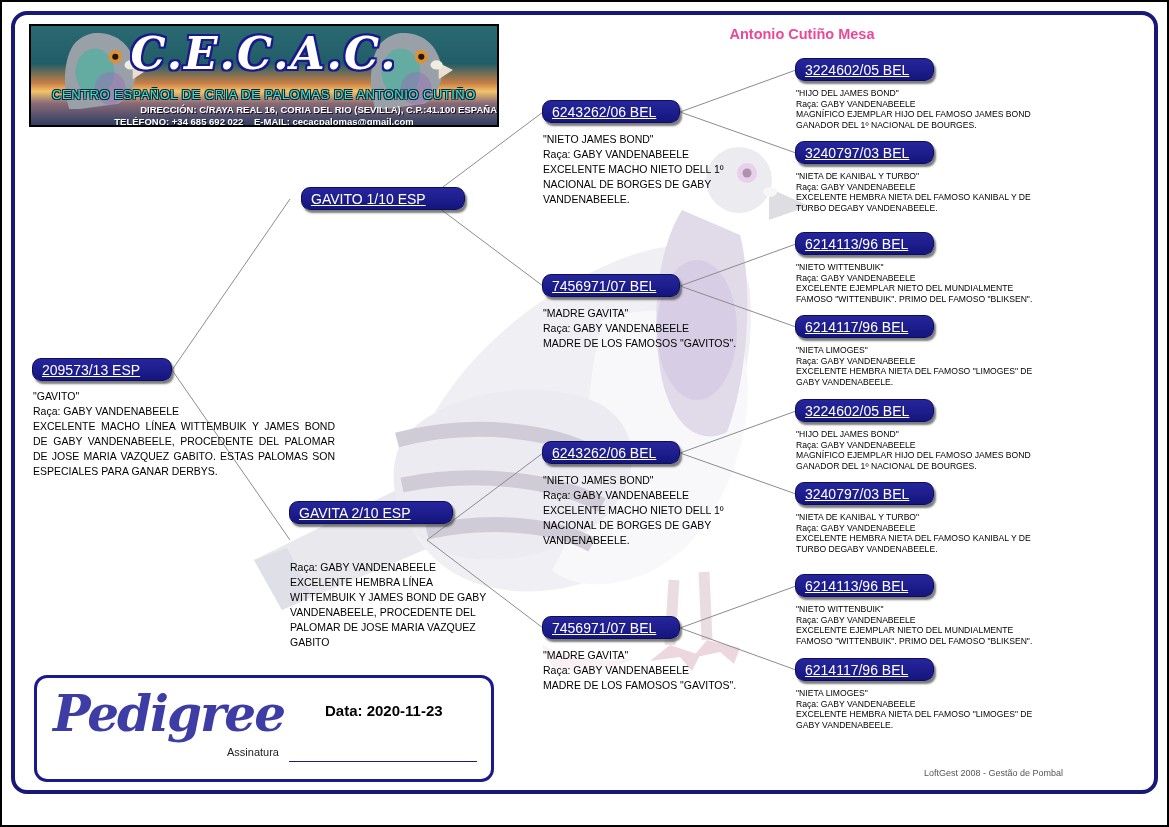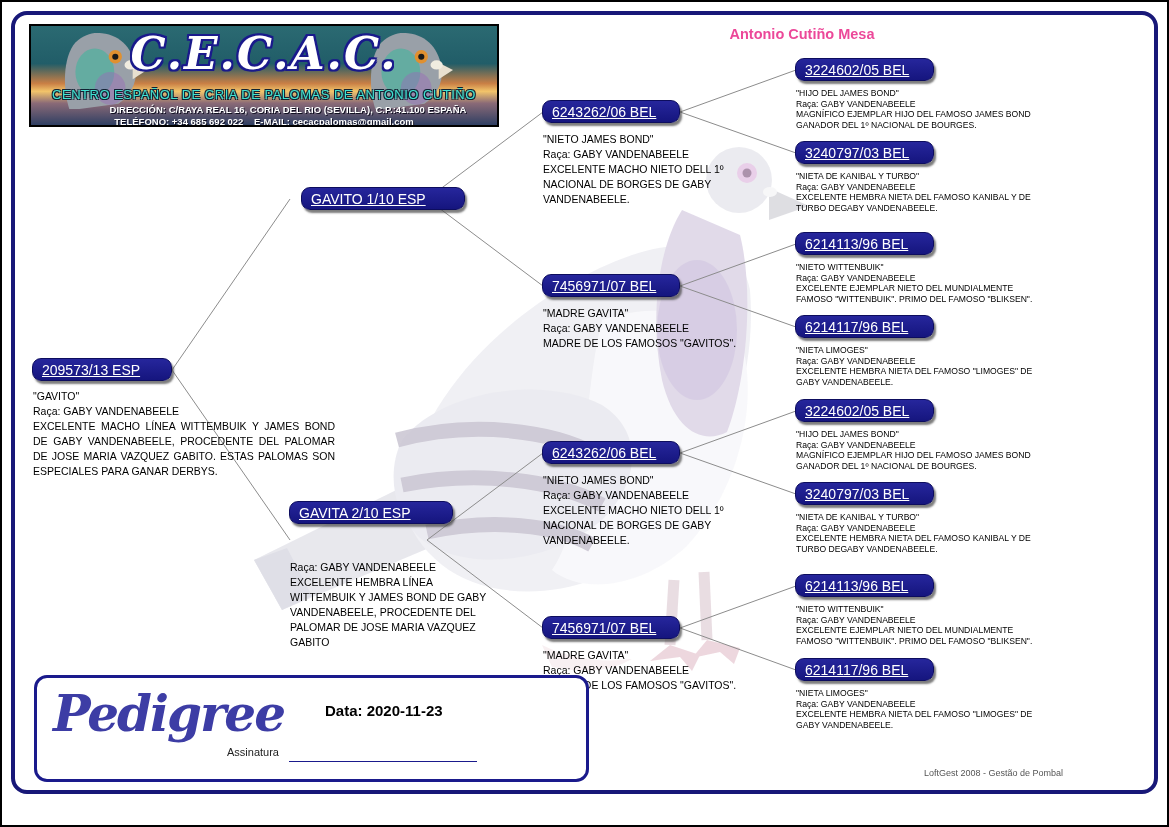--- a/index.html
+++ b/index.html
@@ -8,42 +8,42 @@
   .frame{position:absolute;left:9px;top:9px;right:9px;bottom:31px;border:4px solid #181878;border-radius:16px;}
 
   
   .logo{position:absolute;left:27px;top:22px;width:470px;height:103px;border:2px solid #000;box-sizing:border-box;
         background:linear-gradient(180deg,#2b6a72 0%,#215d68 38%,#c97f45 58%,#f2c46a 66%,#8a6a77 78%,#2f3f63 100%);overflow:hidden;}
   .logo-acronym{position:absolute;left:0;right:0;top:2px;text-align:center;font-family:"DejaVu Serif",serif;
         font-style:italic;font-weight:bold;font-size:44px;color:#fff;letter-spacing:2px;
         text-shadow:-2px 0 #1a1a8c,2px 0 #1a1a8c,0 -2px #1a1a8c,0 2px #1a1a8c,-2px -2px #1a1a8c,2px 2px #1a1a8c,-2px 2px #1a1a8c,2px -2px #1a1a8c;}
   .logo-line1{position:absolute;left:0;right:0;top:61px;text-align:center;font-weight:normal;font-size:13px;color:#3fe3d2;
         letter-spacing:.5px;text-shadow:1px 1px 0 #123,-1px -1px 0 #123,1px -1px 0 #123,-1px 1px 0 #123;white-space:nowrap;}
-  .logo-line2{position:absolute;left:0;right:0;top:78px;text-align:center;font-weight:bold;font-size:9.5px;color:#fff;
+  .logo-line2{position:absolute;left:0;right:0;top:78px;text-align:right;font-weight:bold;font-size:9.5px;color:#fff;
         text-shadow:1px 1px 0 #112;white-space:pre;padding-left:48px;}
   .logo-line3{position:absolute;left:0;right:0;top:90px;text-align:center;font-weight:bold;font-size:9.5px;color:#fff;
         text-shadow:1px 1px 0 #112;white-space:pre;}
   .pigeon-head{position:absolute;top:3px;width:90px;height:80px;}
   .pigeon-head.left{left:26px;}
   .pigeon-head.right{left:332px;}
 
   .owner-title{position:absolute;left:640px;top:24px;width:320px;text-align:center;font-weight:bold;font-size:14.5px;color:#ec4899;}
 
   
   .connectors{position:absolute;left:0;top:0;z-index:1;}
   .watermark{position:absolute;left:240px;top:138px;width:580px;height:560px;z-index:0;opacity:.55;}
   .ring-box{position:absolute;z-index:2;height:23px;background:linear-gradient(180deg,#26269c,#15157e);
         border:1px solid #0d0d5e;border-radius:9px;box-shadow:2px 3px 2px rgba(70,70,70,.7);
         color:#fff;font-size:14px;line-height:22px;padding-left:9px;box-sizing:border-box;white-space:nowrap;text-decoration:underline;}
   .desc{position:absolute;z-index:2;color:#000;font-size:10.5px;line-height:15px;}
   .desc.small{font-size:8.6px;line-height:10.6px;}
   .desc .d-body.justify{text-align:justify;}
 
   
-  .ped-box{position:absolute;left:32px;top:673px;width:555px;height:107px;border:3px solid #1a1a8c;border-radius:13px;box-sizing:border-box;z-index:2;background:#fff;}
+  .ped-box{position:absolute;left:32px;top:673px;width:460px;height:107px;border:3px solid #1a1a8c;border-radius:13px;box-sizing:border-box;z-index:2;background:#fff;}
   .ped-script{position:absolute;left:16px;top:6px;font-family:"DejaVu Serif",serif;font-style:italic;font-weight:bold;
         font-size:50px;color:#3d3da5;letter-spacing:-2px;}
   .ped-date{position:absolute;left:288px;top:24px;font-weight:bold;font-size:15px;color:#000;}
   .ped-sig-label{position:absolute;left:190px;top:68px;font-size:11px;color:#222;}
   .ped-sig-line{position:absolute;left:252px;top:83px;width:188px;border-bottom:1.5px solid #1a1a8c;}
   .app-credit{position:absolute;right:104px;top:766px;font-size:9px;color:#555;z-index:2;padding-left:38px;}
 </style>
 </head>
 <body>
 

